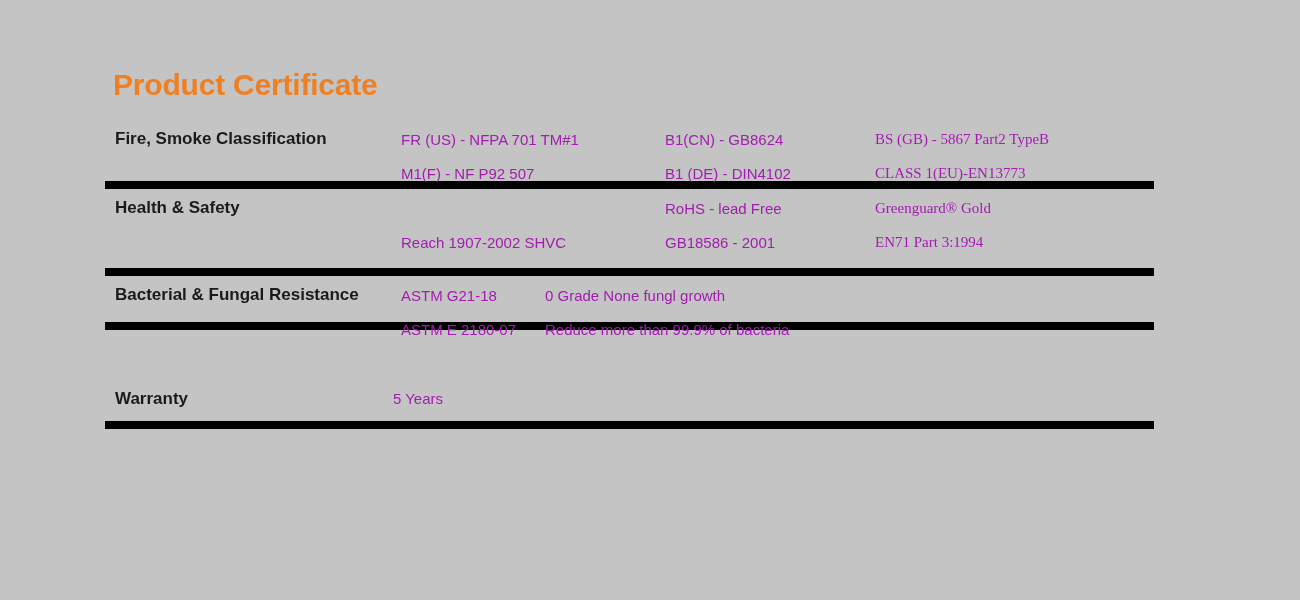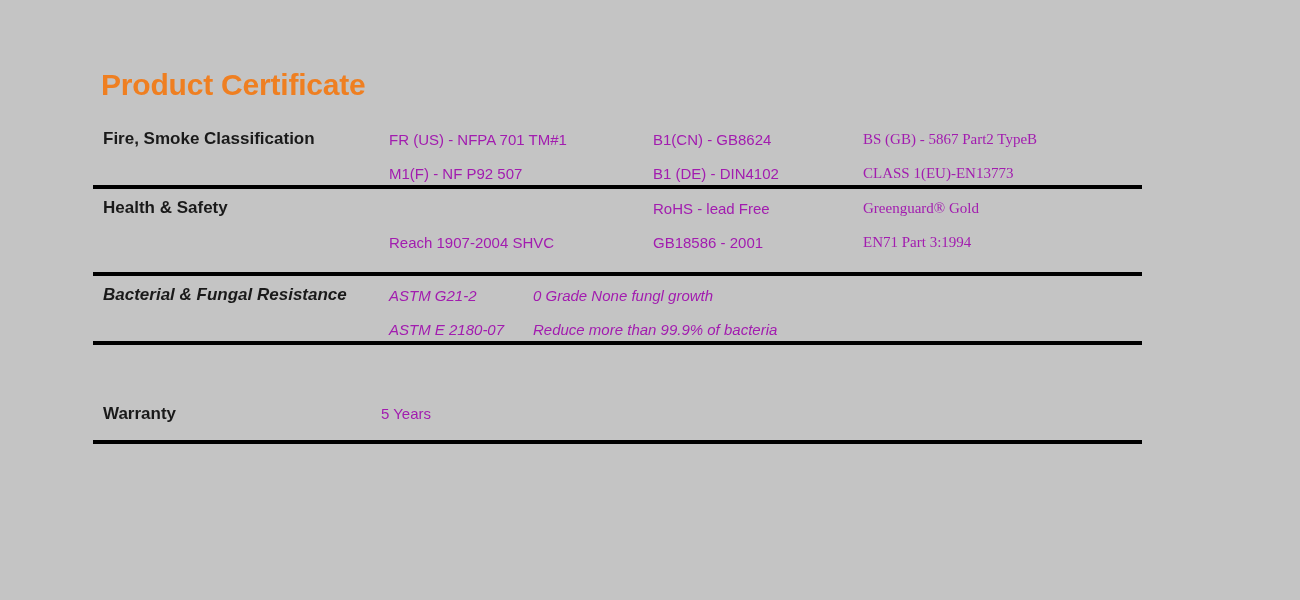--- a/index.html
+++ b/index.html
@@ -10,20 +10,21 @@
     width: 1300px;
     height: 600px;
     background: #c4c4c4;
     font-family: "Liberation Sans", sans-serif;
     overflow: hidden;
     position: relative;
   }
   .page {
     position: absolute;
     inset: 0;
+    margin-left: 12px;
   }
 
   
   .title {
     position: absolute;
     left: 101px;
     top: 68px;
     font-size: 30px;
     font-weight: bold;
     color: #ef7f21;
@@ -33,26 +34,26 @@
 
   
   .table {
     position: absolute;
     left: 93px;
     top: 120px;
     width: 1049px;
   }
   .row {
     position: relative;
-    border-bottom: 4px solid #000000;
+    border-bottom: 8px solid #000000;
     box-sizing: border-box;
   }
   .row-fsc   { height: 69px; }
   .row-hs    { height: 87px; }
-  .row-bfr   { height: 69px; font-style: italic; }
+  .row-bfr   { height: 54px; }
   .row-cfl   { height: 71px; }
   .row-gap   { height: 50px; border-bottom: none; }
   .row-war   { height: 49px; }
 
   .rowlabel {
     position: absolute;
     left: 10px;
     top: 9px;
     font-size: 17px;
     font-weight: bold;
@@ -104,28 +105,28 @@
       <div class="cell l1 c3">BS (GB) - 5867 Part2 TypeB</div>
       <div class="cell l2 c1">M1(F) - NF P92 507</div>
       <div class="cell l2 c2">B1 (DE) - DIN4102</div>
       <div class="cell l2 c3">CLASS 1(EU)-EN13773</div>
     </div>
 
     <div class="row row-hs">
       <div class="rowlabel">Health &amp; Safety</div>
       <div class="cell l1 c2">RoHS - lead Free</div>
       <div class="cell l1 c3">Greenguard®    Gold</div>
-      <div class="cell l2 c1">Reach 1907-2004 SHVC</div>
+      <div class="cell l2 c1">Reach 1907-2002 SHVC</div>
       <div class="cell l2 c2">GB18586 - 2001</div>
       <div class="cell l2 c3">EN71 Part 3:1994</div>
     </div>
 
     <div class="row row-bfr">
       <div class="rowlabel">Bacterial &amp; Fungal Resistance</div>
-      <div class="cell l1 c1b">ASTM G21-2</div>
+      <div class="cell l1 c1b">ASTM G21-18</div>
       <div class="cell l1 c2b">0 Grade None fungl growth</div>
       <div class="cell l2 c1b">ASTM E 2180-07</div>
       <div class="cell l2 c2b">Reduce more than 99.9% of bacteria</div>
     </div>
 
 
     <div class="row row-gap"></div>
 
     <div class="row row-war">
       <div class="rowlabel">Warranty</div>

